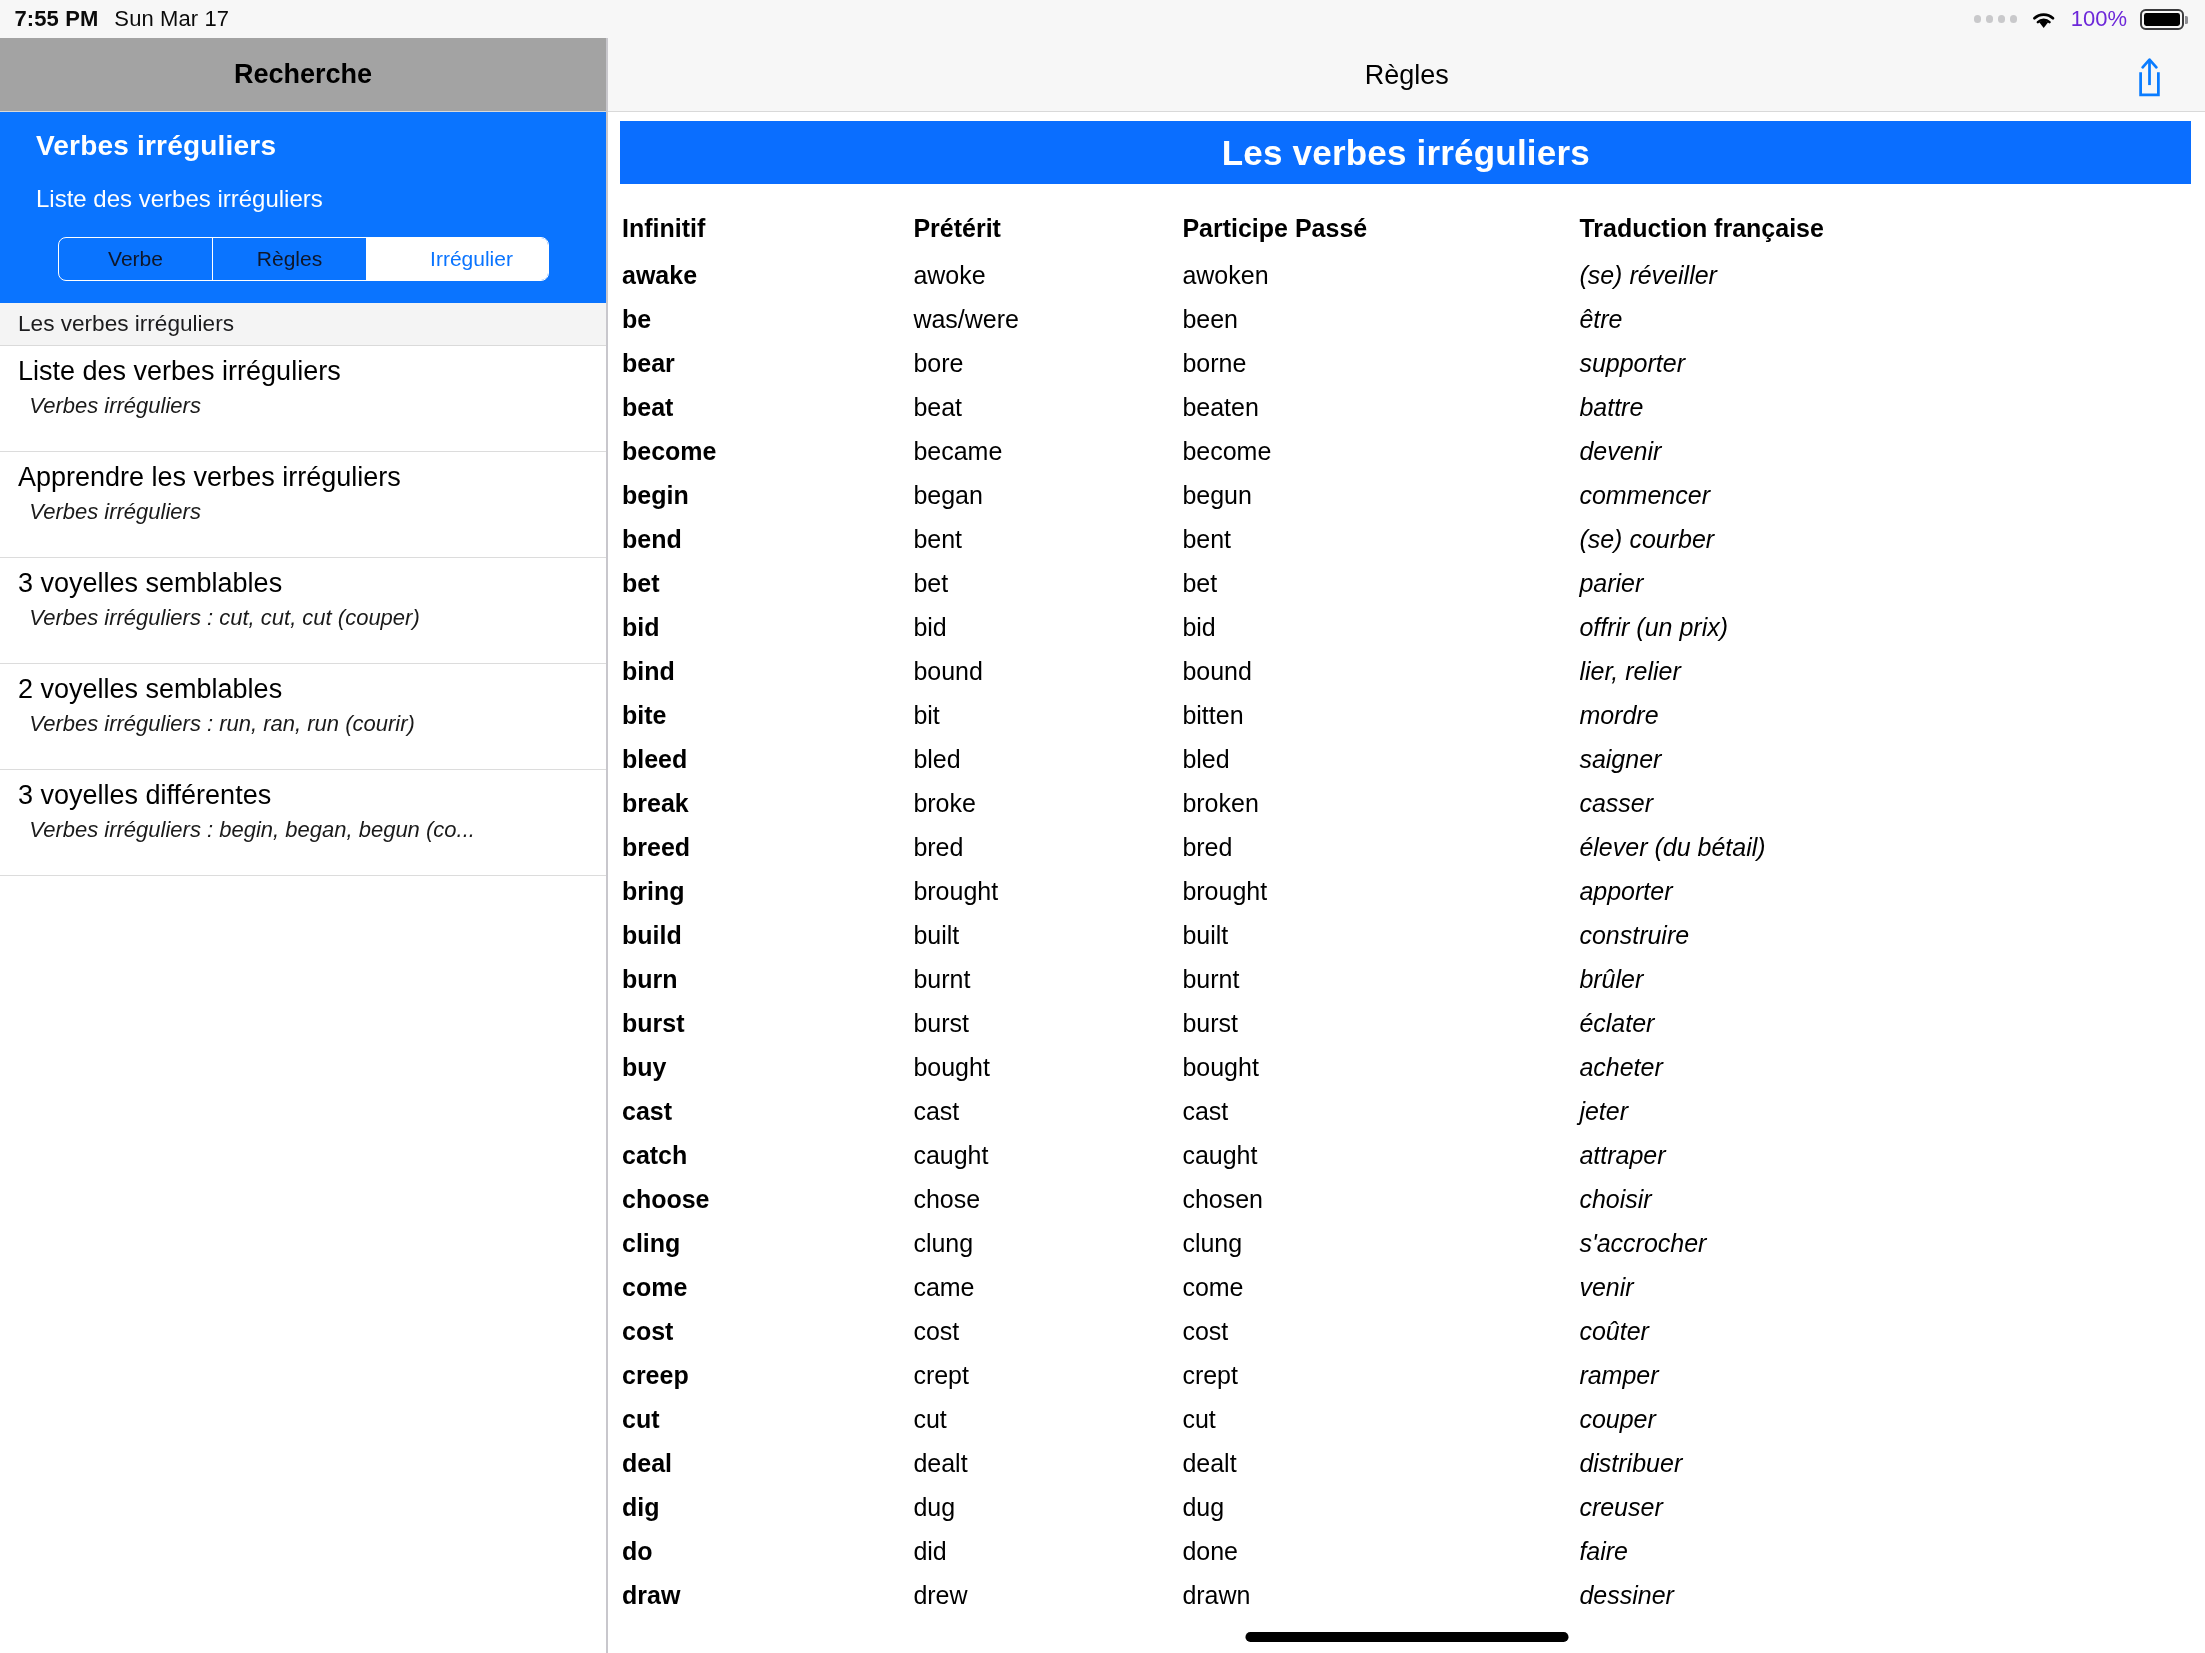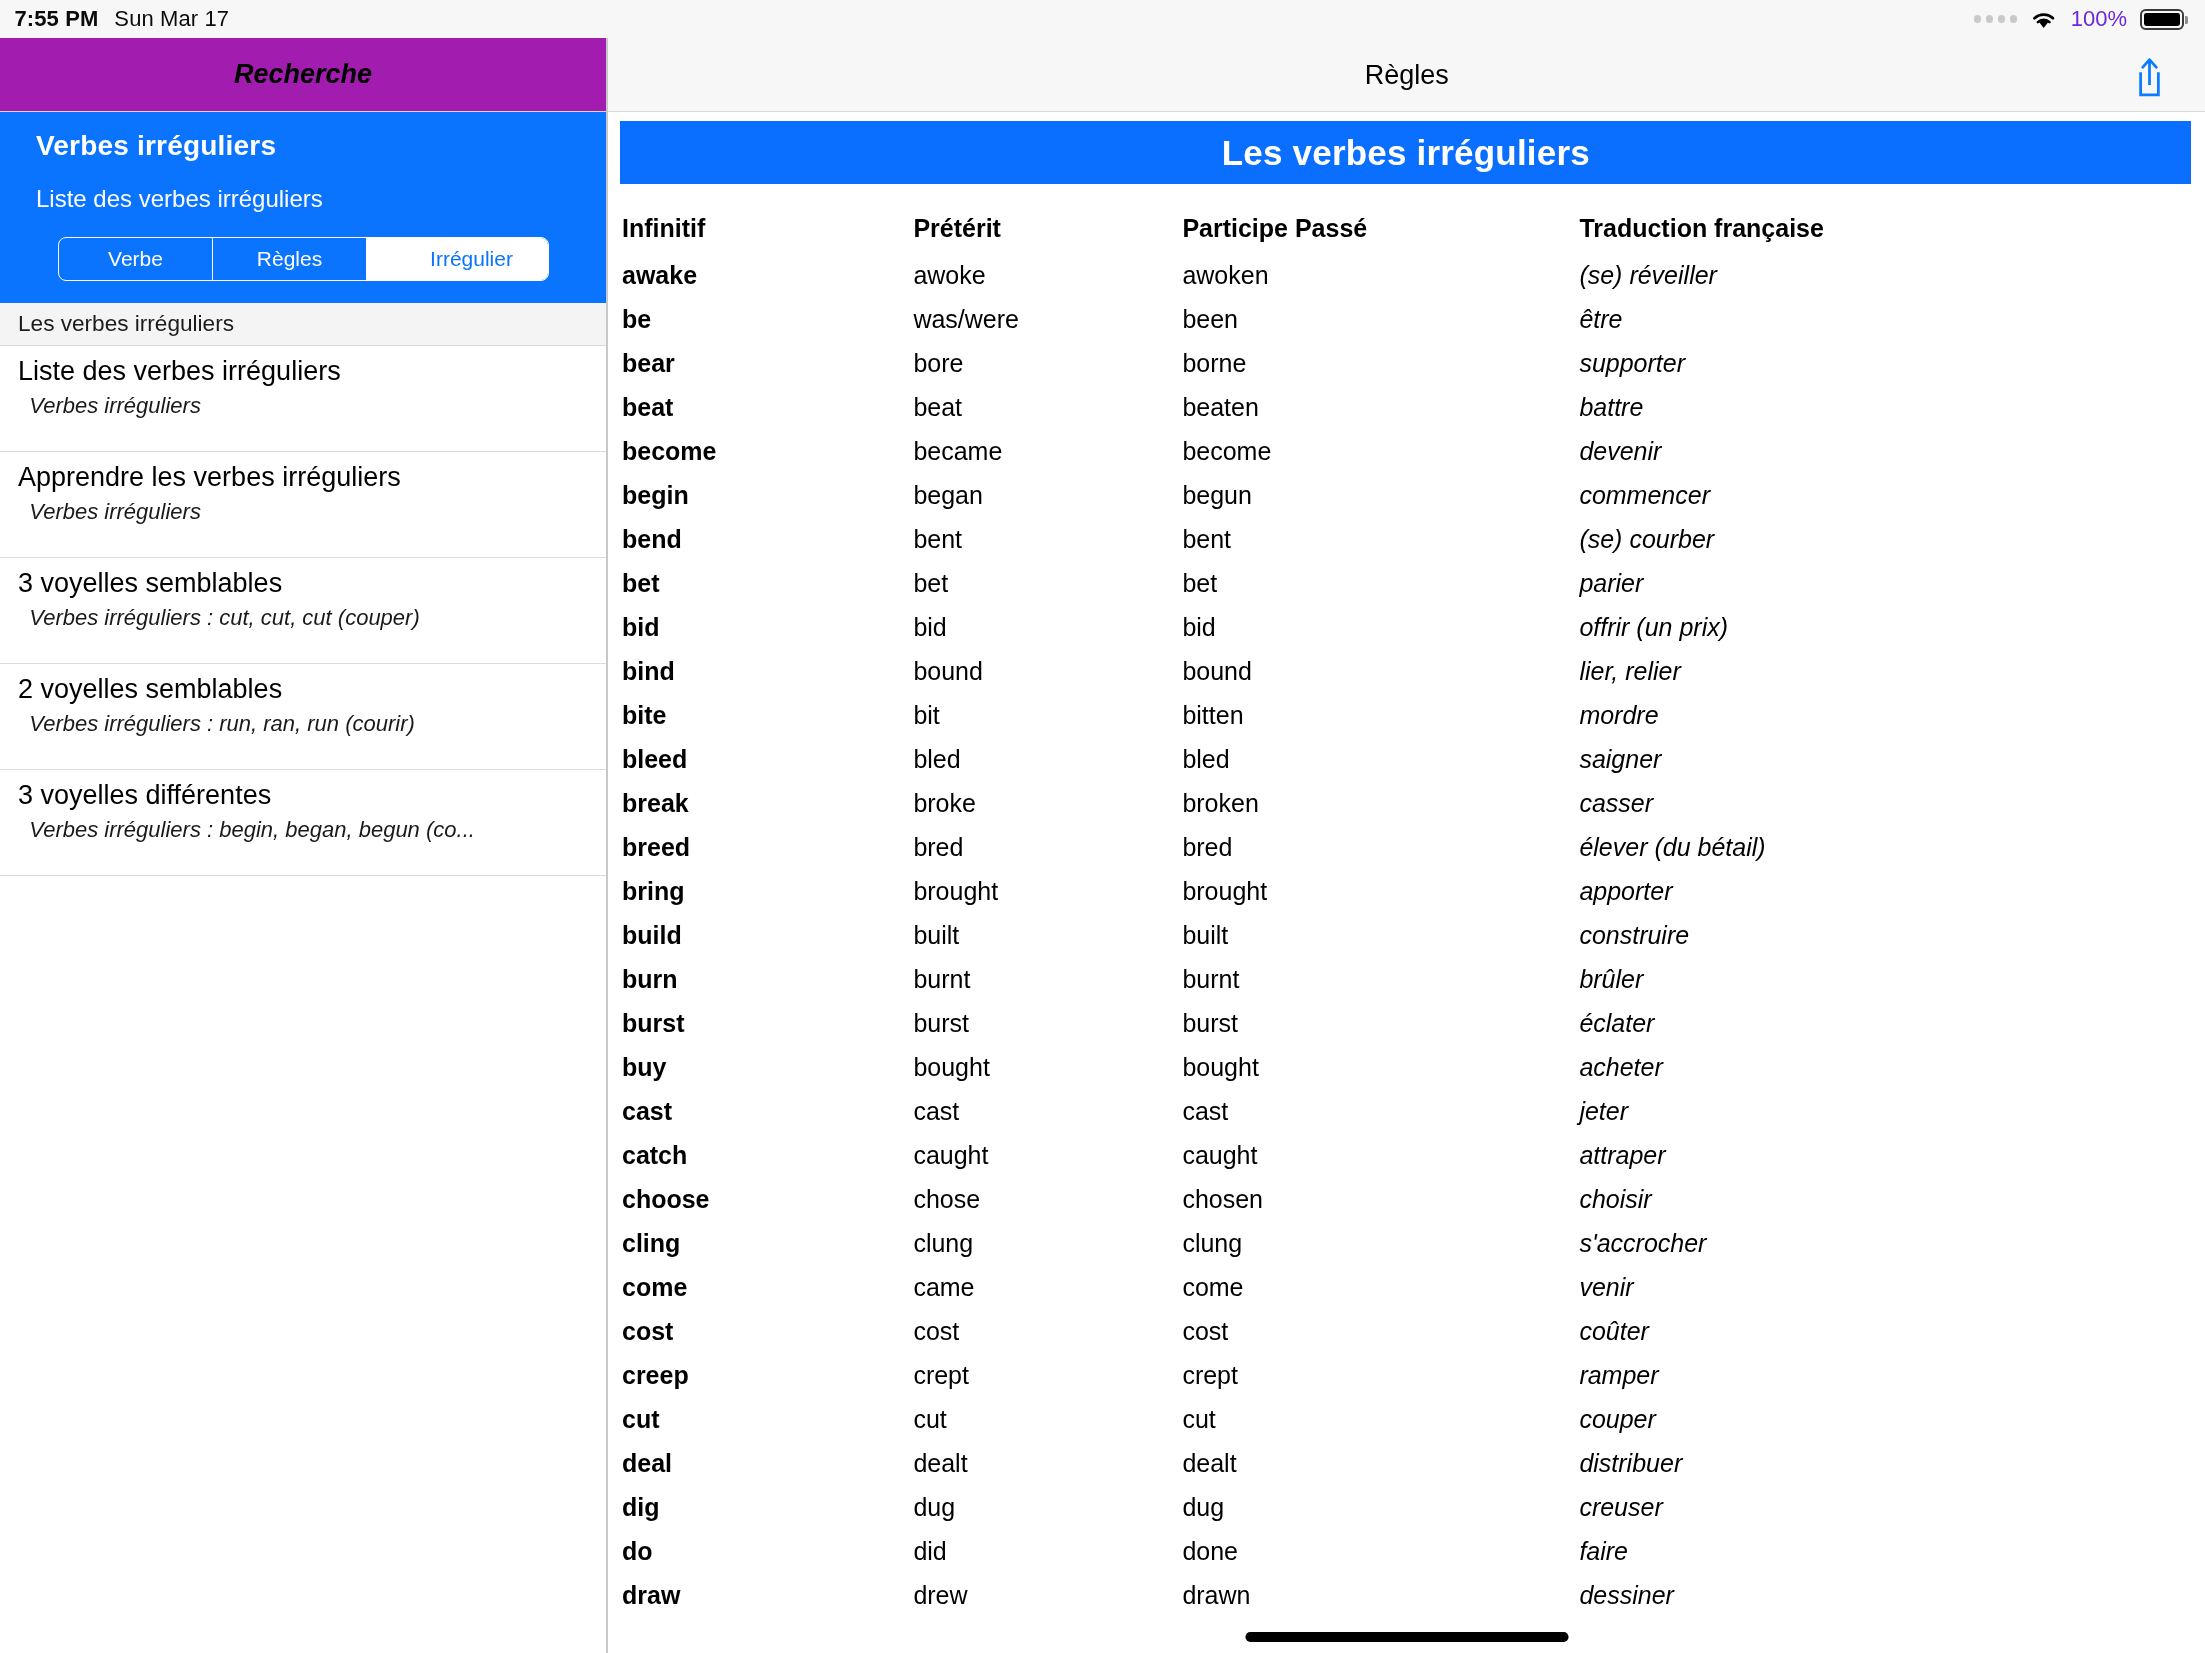--- a/index.html
+++ b/index.html
@@ -33,36 +33,36 @@
   .battery i { display:block; width:100%; height:100%; background:#000; border-radius:2.4px; }
 
   
   .split { position:absolute; left:0; top:38px; width:2205px; height:1615px; display:flex; }
   .sidebar { width:606px; height:1615px; background:#ffffff; position:relative; }
   .divider { width:2.4px; height:1615px; background:#c8c7cc; }
   .detail { flex:1; height:1615px; background:#ffffff; position:relative; }
 
   
   .side-nav {
-    height:74px; background:#a21caf; display:flex; align-items:center;
-    justify-content:center; border-bottom:0.8px solid #d9d9d9;font-style:italic;
+    height:74px; background:#a3a3a3; display:flex; align-items:center;
+    justify-content:center; border-bottom:0.8px solid #d9d9d9;
   }
   .side-nav-title { font-size:27px; font-weight:600; color:#000; }
 
   
   .side-hero { background:#0a74ff; padding:18px 0 22.6px 0; }
   .side-hero-title { color:#fff; font-size:28px; font-weight:bold; padding:0 0 0 36px; letter-spacing:0.2px; }
   .side-hero-sub { color:#fff; font-size:24px; font-weight:400; padding:22.6px 0 0 36px; }
   .segmented {
     margin:24px 0 0 58px; width:491px; height:44px;
     border:1.6px solid #ffffff; border-radius:8px; overflow:hidden;
     display:flex; background:#0a74ff;
   }
   .seg { flex:1; display:flex; align-items:center; justify-content:center;
-         font-size:21px; color:#ffffff; }
+         font-size:21px; color:#0f172a; }
   .seg + .seg { border-left:1.6px solid #ffffff; }
   .seg.active { background:#ffffff; color:#0a74ff;padding-left:28px; }
 
   
   .side-section { height:43px; background:#f4f4f4; display:flex; align-items:center;
                   padding-left:18px; border-bottom:0.8px solid #dadada; }
   .side-section span { font-size:22.6px; color:#1c1c1e; }
 
   
   .side-list { background:#ffffff; }

